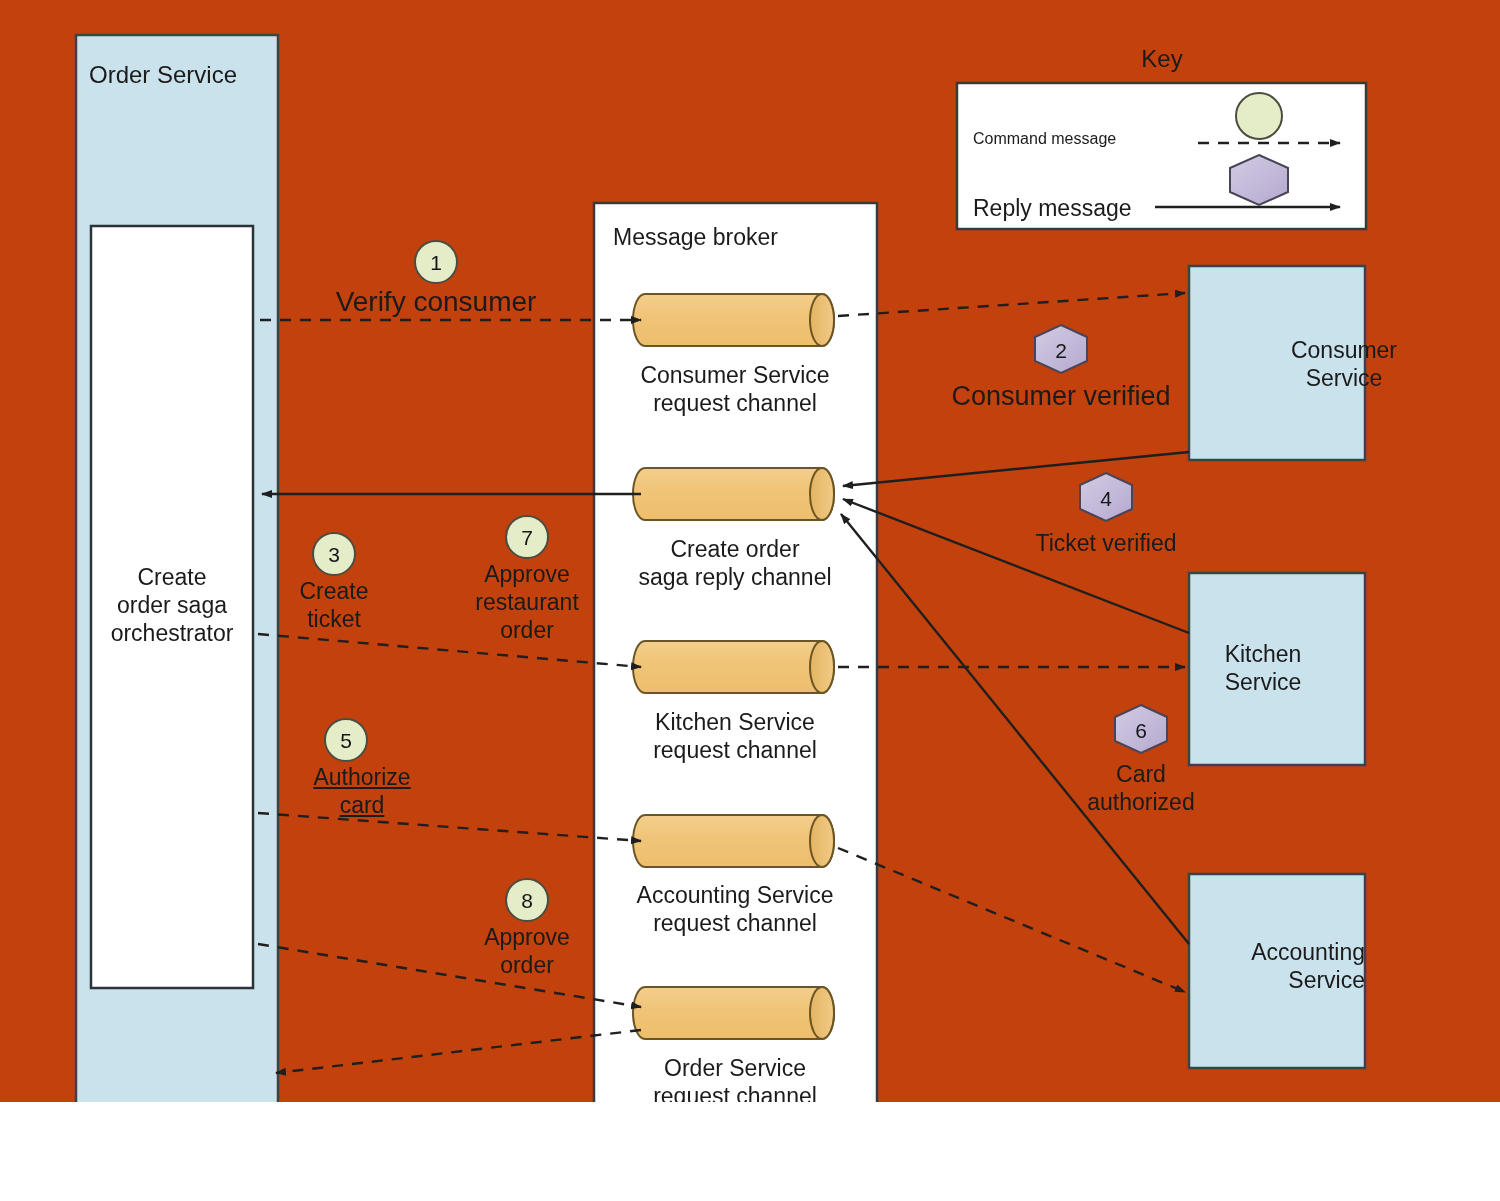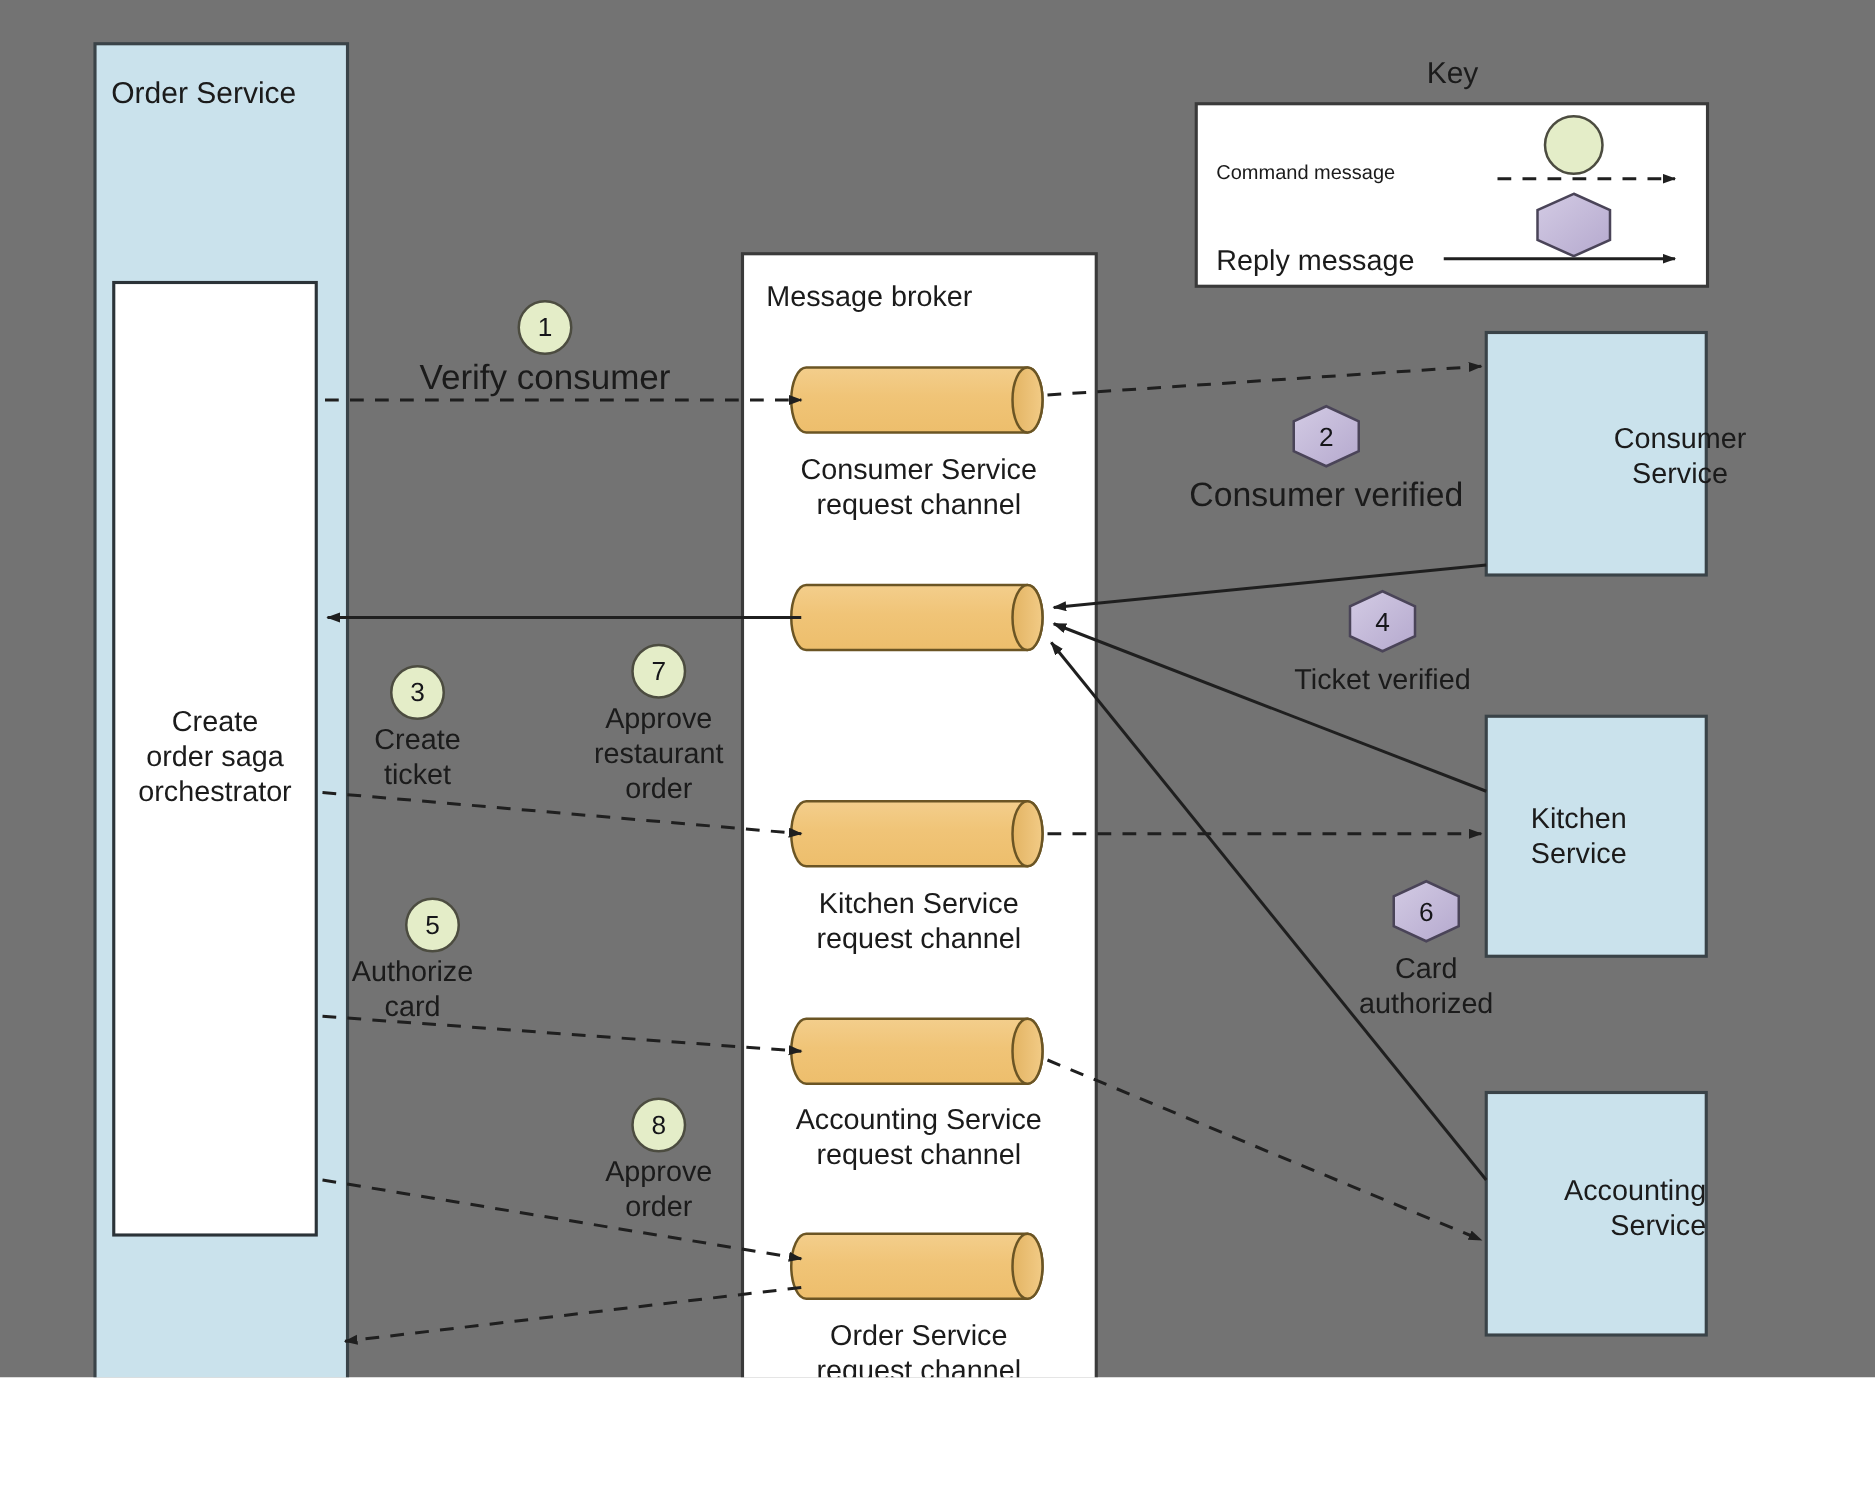--- a/index.html
+++ b/index.html
@@ -7,21 +7,21 @@
     padding: 0;
     background: #ffffff;
   }
   body {
     font-family: "Liberation Sans", sans-serif;
   }
   #canvas {
     position: relative;
     width: 1500px;
     height: 1102px;
-    background: #737373;
+    background: #c2410c;
     overflow: hidden;
   }
   #svg-layer {
     position: absolute;
     left: 0;
     top: 0;
     width: 1500px;
     height: 1201px;
   }
   .lbl {
@@ -153,20 +153,22 @@
   </svg>
 
   <div class="lbl" style="left:89px; top:60px; font-size:24px;">Order Service</div>
   <div class="lbl lbl-c" style="left:91px; top:563px; width:162px; font-size:23px;">Create
 order saga
 orchestrator</div>
 
   <div class="lbl" style="left:613px; top:223px; font-size:23px;">Message broker</div>
   <div class="lbl lbl-c" style="left:600px; top:361px; width:270px; font-size:23px;">Consumer Service
 request channel</div>
+  <div class="lbl lbl-c" style="left:600px; top:535px; width:270px; font-size:23px;">Create order
+saga reply channel</div>
   <div class="lbl lbl-c" style="left:600px; top:708px; width:270px; font-size:23px;">Kitchen Service
 request channel</div>
   <div class="lbl lbl-c" style="left:600px; top:881px; width:270px; font-size:23px;">Accounting Service
 request channel</div>
   <div class="lbl lbl-c" style="left:600px; top:1054px; width:270px; font-size:23px;">Order Service
 request channel</div>
 
   <div class="lbl lbl-c" style="left:1256px; top:336px; width:176px; font-size:23px;">Consumer
 Service</div>
   <div class="lbl lbl-c" style="left:1175px; top:640px; width:176px; font-size:23px;">Kitchen
@@ -185,21 +187,21 @@
   <div class="badge-num" style="left:326px; top:730px; width:40px;">5</div>
   <div class="badge-num" style="left:1121px; top:720px; width:40px;">6</div>
   <div class="badge-num" style="left:507px; top:527px; width:40px;">7</div>
   <div class="badge-num" style="left:507px; top:890px; width:40px;">8</div>
 
   <div class="lbl lbl-c" style="left:316px; top:285px; width:240px; font-size:28px;">Verify consumer</div>
   <div class="lbl lbl-c" style="left:941px; top:380px; width:240px; font-size:27px;text-align:center;">Consumer verified</div>
   <div class="lbl lbl-c" style="left:254px; top:577px; width:160px; font-size:23px;">Create
 ticket</div>
   <div class="lbl lbl-c" style="left:986px; top:529px; width:240px; font-size:23px;">Ticket verified</div>
-  <div class="lbl lbl-c" style="left:250px; top:763px; width:160px; font-size:23px;">Authorize
+  <div class="lbl lbl-c" style="left:282px; top:763px; width:160px; font-size:23px;text-decoration:underline;">Authorize
 card</div>
   <div class="lbl lbl-c" style="left:1061px; top:760px; width:160px; font-size:23px;">Card
 authorized</div>
   <div class="lbl lbl-c" style="left:447px; top:560px; width:160px; font-size:23px;">Approve
 restaurant
 order</div>
   <div class="lbl lbl-c" style="left:447px; top:923px; width:160px; font-size:23px;">Approve
 order</div>
 
   <div class="wm" style="left:1345px; top:1162px;">@稀土掘金技术社区</div>

